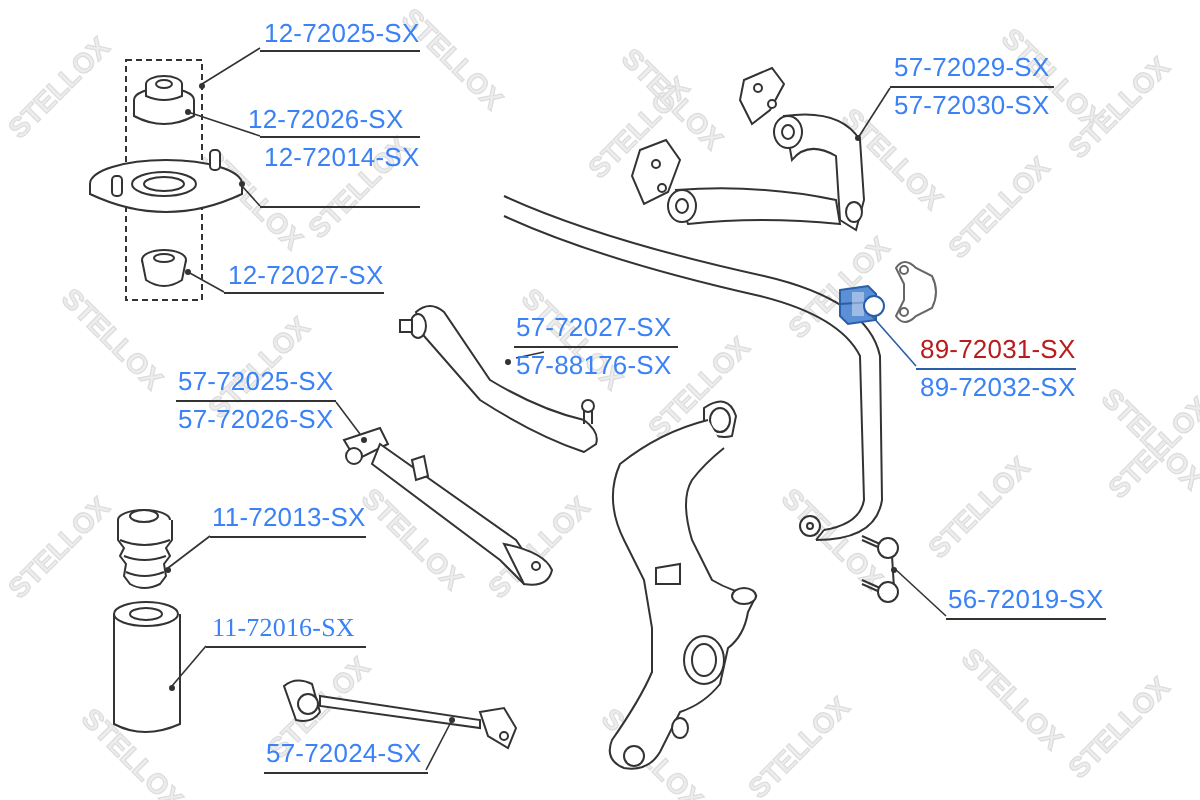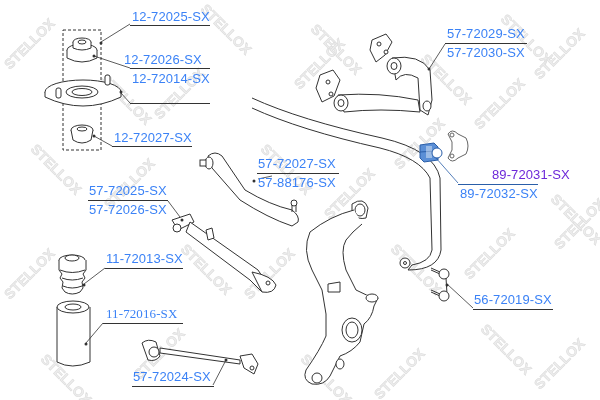--- a/index.html
+++ b/index.html
@@ -1,19 +1,19 @@
 <!DOCTYPE html>
 <html><head>
 <meta charset="utf-8">
 <style>
   html, body { margin: 0; padding: 0; }
   body { width: 600px; height: 400px; background: #ffffff; position: relative; overflow: hidden; font-family: "Liberation Sans", sans-serif; }
   #diagram { position: absolute; left: 0; top: 0; width: 600px; height: 400px; }
   .part-label { position: absolute; font-size: 13px; color: #3b82f6; line-height: 14px; white-space: nowrap; letter-spacing: 0.1px; }
-  .part-label.highlight { color: #6d28d9; margin-left: 32px; }
+  .part-label.highlight { color: #b91c1c; }
   .underline { position: absolute; height: 1px; background: #333; }
   .underline.highlight { background: #2a5ea8; }
 </style>
 </head>
 <body>
 
 <svg id="diagram" width="600" height="400" viewBox="0 0 600 400" xmlns="http://www.w3.org/2000/svg">
 
   <g fill="none" stroke="#e2e2e2" stroke-width="1.2" font-family="Liberation Sans, sans-serif">
     <g font-size="14" font-weight="bold" fill="#ededed" stroke="#dcdcdc" stroke-width="0.6">

